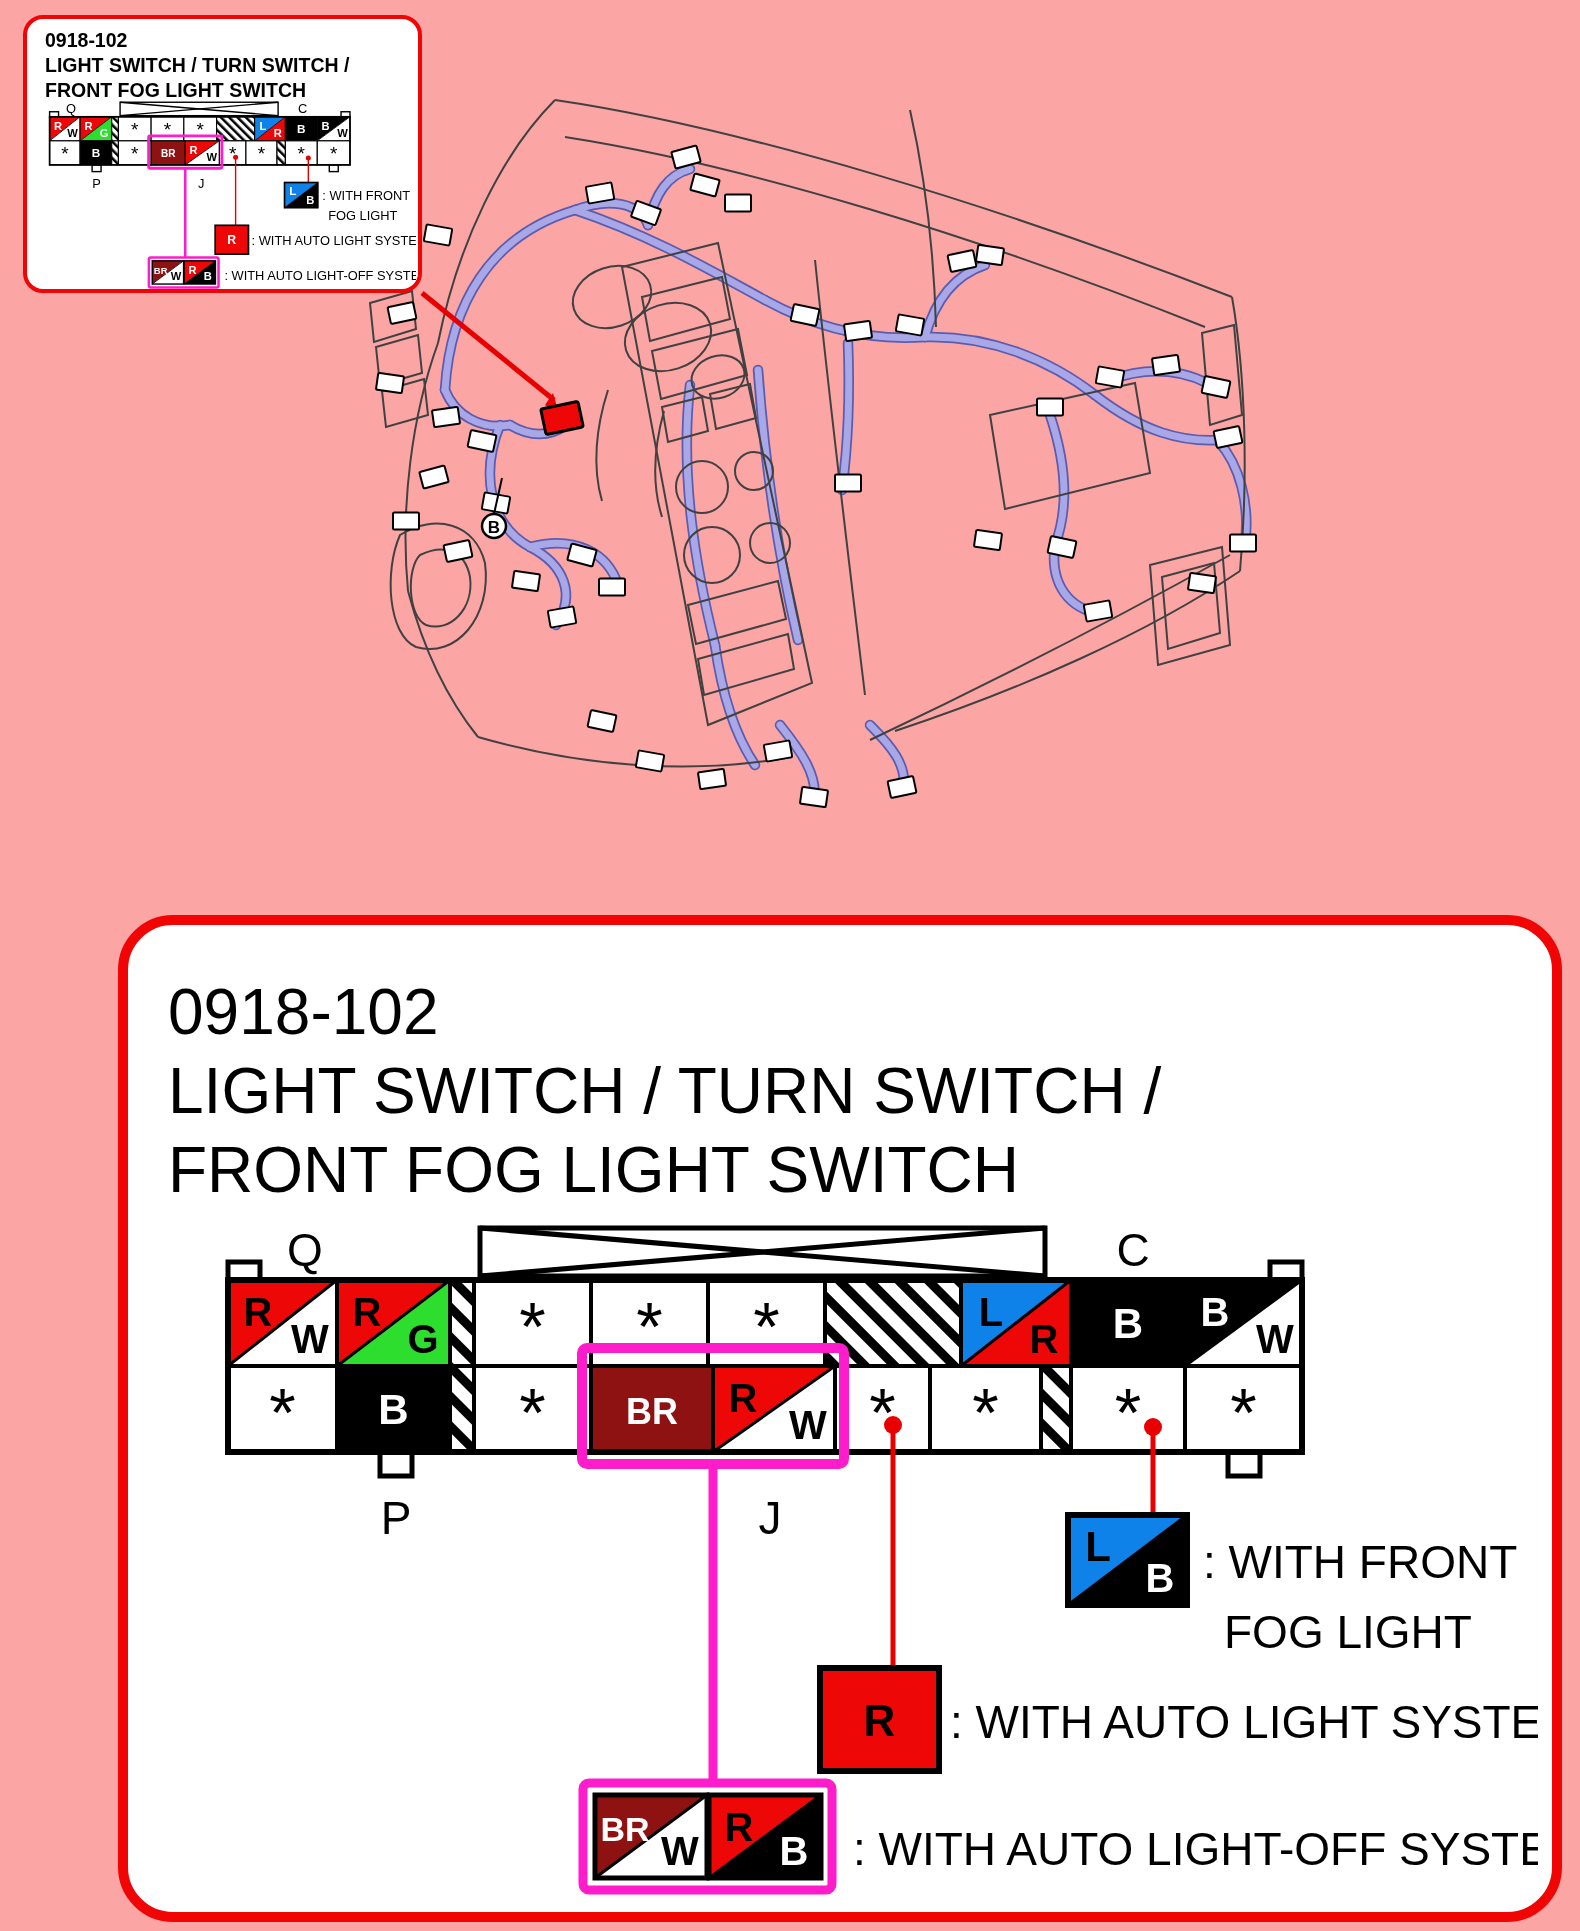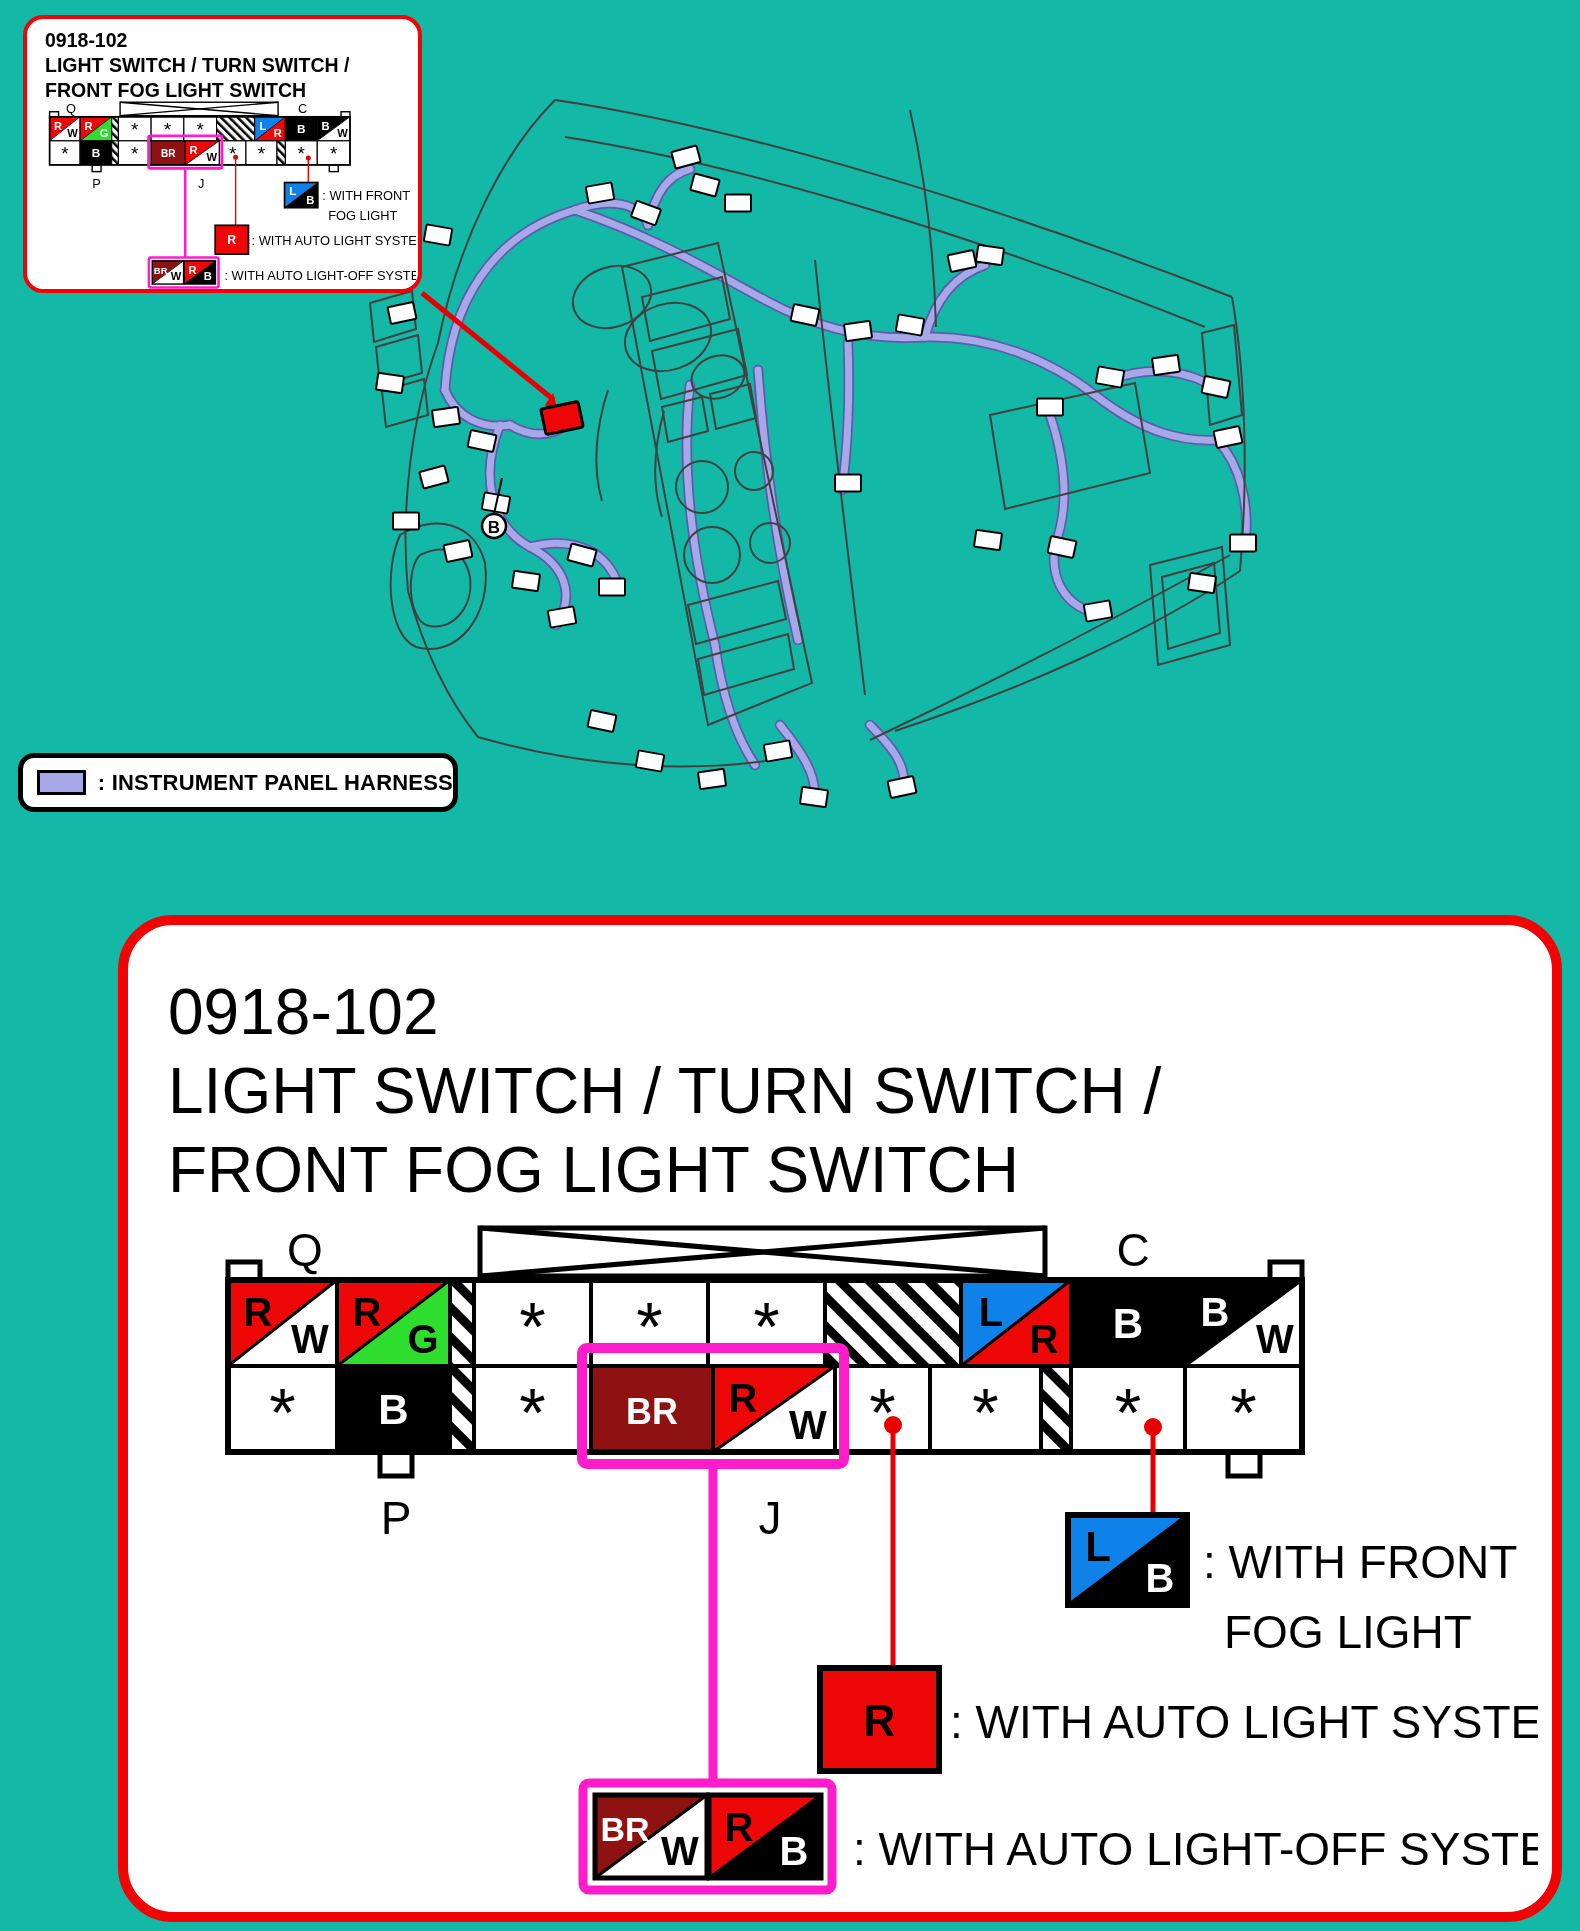--- a/index.html
+++ b/index.html
@@ -1,16 +1,16 @@
 <!DOCTYPE html>
 <html><head>
 <meta charset="utf-8">
 <style>
   html,body{margin:0;padding:0;background:#fff;}
-  .stage{position:relative;width:1580px;height:1931px;background:#14b8a6;overflow:hidden;
+  .stage{position:relative;width:1580px;height:1931px;background:#fca5a5;overflow:hidden;
          font-family:"Liberation Sans","DejaVu Sans",sans-serif;color:#000;}
   svg text{font-family:"Liberation Sans","DejaVu Sans",sans-serif;}
 
   .mini-box{position:absolute;left:23px;top:15px;width:399px;height:278px;
             border:4px solid #f10404;border-radius:20px;background:#fff;box-sizing:border-box;z-index:3;}
   .mini-titles{position:absolute;left:18px;top:9px;font-weight:bold;font-size:19.5px;line-height:25px;white-space:nowrap;}
   .mini-svg{position:absolute;left:17px;top:81px;}
 
   .dash-svg{position:absolute;left:350px;top:85px;z-index:1;}
 
@@ -361,24 +361,20 @@
         <polygon points="209,329 195,320 203,308" fill="#e80000"></polygon>
         <rect x="193" y="320" width="38" height="26" rx="2" fill="#ee0707" stroke="#000" stroke-width="3" transform="rotate(-12 212 333)"></rect>
       </g>
       <g>
         <line x1="152" y1="393" x2="144" y2="429" stroke="#000" stroke-width="2"></line>
         <circle cx="144" cy="441" r="12" fill="#fff" stroke="#000" stroke-width="2.5"></circle>
         <text x="144" y="448" font-size="17" font-weight="bold" fill="#000" text-anchor="middle">B</text>
       </g>
     </svg>
 
-  <div class="harness-legend">
-    <span class="harness-swatch" style="background: rgb(168, 168, 232);"></span>
-    <span class="harness-label">: INSTRUMENT PANEL HARNESS</span>
-  </div>
 
   <div class="detail-box">
     <div class="big-titles">
       <div>0918-102</div>
       <div>LIGHT SWITCH / TURN SWITCH /</div>
       <div>FRONT FOG LIGHT SWITCH</div>
     </div>
     <svg id="connector-big" class="big-svg" width="1330" height="690" viewBox="0 0 1330 690">
         <defs>
           <pattern id="hatch-connector-big" width="21" height="21" patternUnits="userSpaceOnUse" patternTransform="rotate(-45)">

